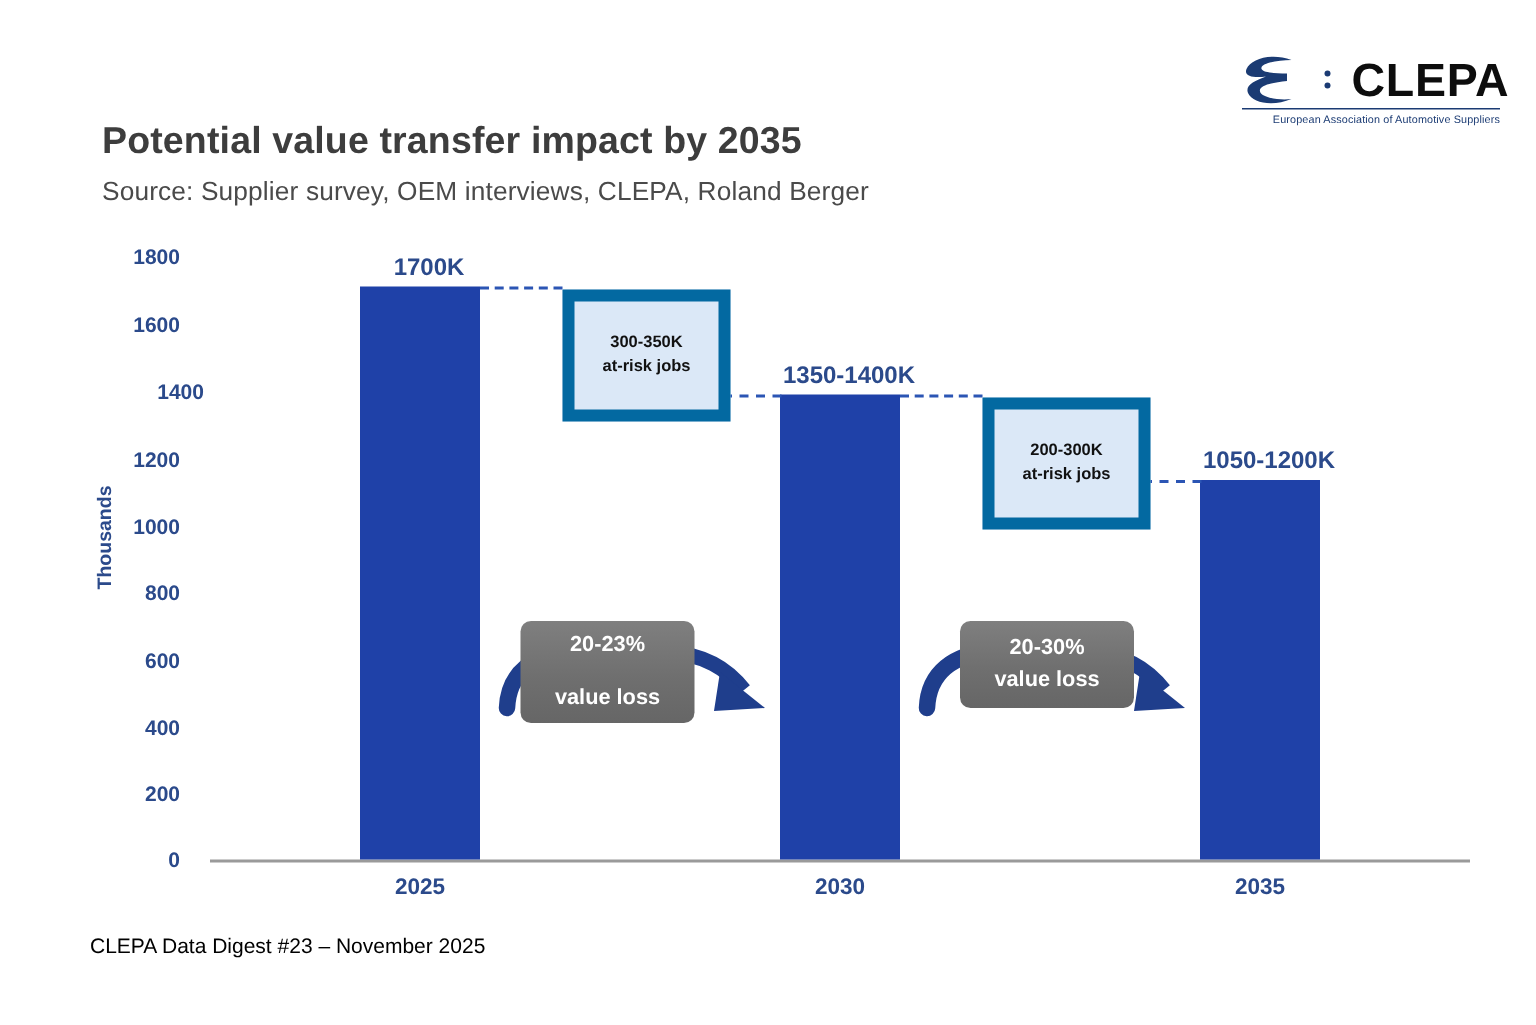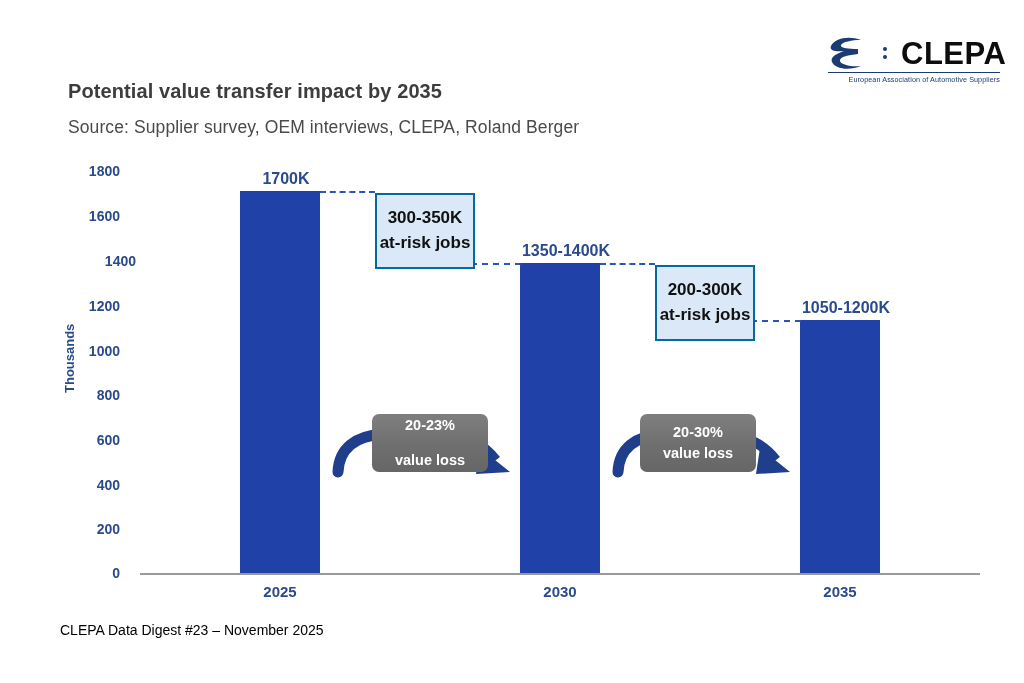--- a/index.html
+++ b/index.html
@@ -62,21 +62,21 @@
     letter-spacing: 0.1px;
     margin-top: 2px;
     white-space: nowrap;
   }
 
   
   #chart-title {
     position: absolute;
     left: 68px;
     top: 80px;
-    font-size: 20px;
+    font-size: 25px;
     font-weight: bold;
     color: #3d3d3d;
     letter-spacing: 0.1px;
   }
   #chart-subtitle {
     position: absolute;
     left: 68px;
     top: 117px;
     font-size: 17.5px;
     color: #4a4a4a;
@@ -144,26 +144,26 @@
   .dash {
     position: absolute;
     height: 0;
     border-top: 2px dashed #2b55b4;
   }
 
   
   .callout {
     position: absolute;
     background: #dbe8f7;
-    border: 2px solid #0369a1;
+    border: 8px solid #0369a1;
     display: flex;
     flex-direction: column;
     align-items: center;
     justify-content: center;
-    font-size: 17px;
+    font-size: 11px;
     font-weight: bold;
     color: #111;
     line-height: 1.45;
     text-align: center;
   }
 
   
   .loss-badge {
     position: absolute;
     background: linear-gradient(180deg, #7f7f7f 0%, #6f6f6f 55%, #666666 100%);
@@ -262,21 +262,21 @@
     <span>200-300K</span>
     <span>at-risk jobs</span>
   </div>
 
   <svg class="arrow-svg" style="left:330px; top:410px; width:190px; height:70px;" viewBox="0 0 190 70">
     <path d="M8 62 C9 38, 26 26, 52 24" fill="none" stroke="#1f3e8c" stroke-width="11" stroke-linecap="round"></path>
     <path d="M112 24 C140 26, 155 36, 166 50" fill="none" stroke="#1f3e8c" stroke-width="10" stroke-linecap="butt"></path>
     <path d="M150 38 L180 62 L146 64 Z" fill="#1f3e8c"></path>
   </svg>
 
-  <div class="loss-badge" style="left:372px; top:414px; width:116px; height:58px;gap:13px;">
+  <div class="loss-badge" style="left:347px; top:414px; width:116px; height:68px;gap:13px;">
     <span>20-23%</span>
     <span>value loss</span>
   </div>
 
   <svg class="arrow-svg" style="left:610px; top:410px; width:190px; height:70px;" viewBox="0 0 190 70">
     <path d="M8 62 C9 38, 26 26, 52 24" fill="none" stroke="#1f3e8c" stroke-width="11" stroke-linecap="round"></path>
     <path d="M112 24 C140 26, 155 36, 166 50" fill="none" stroke="#1f3e8c" stroke-width="10" stroke-linecap="butt"></path>
     <path d="M150 38 L180 62 L146 64 Z" fill="#1f3e8c"></path>
   </svg>
 

